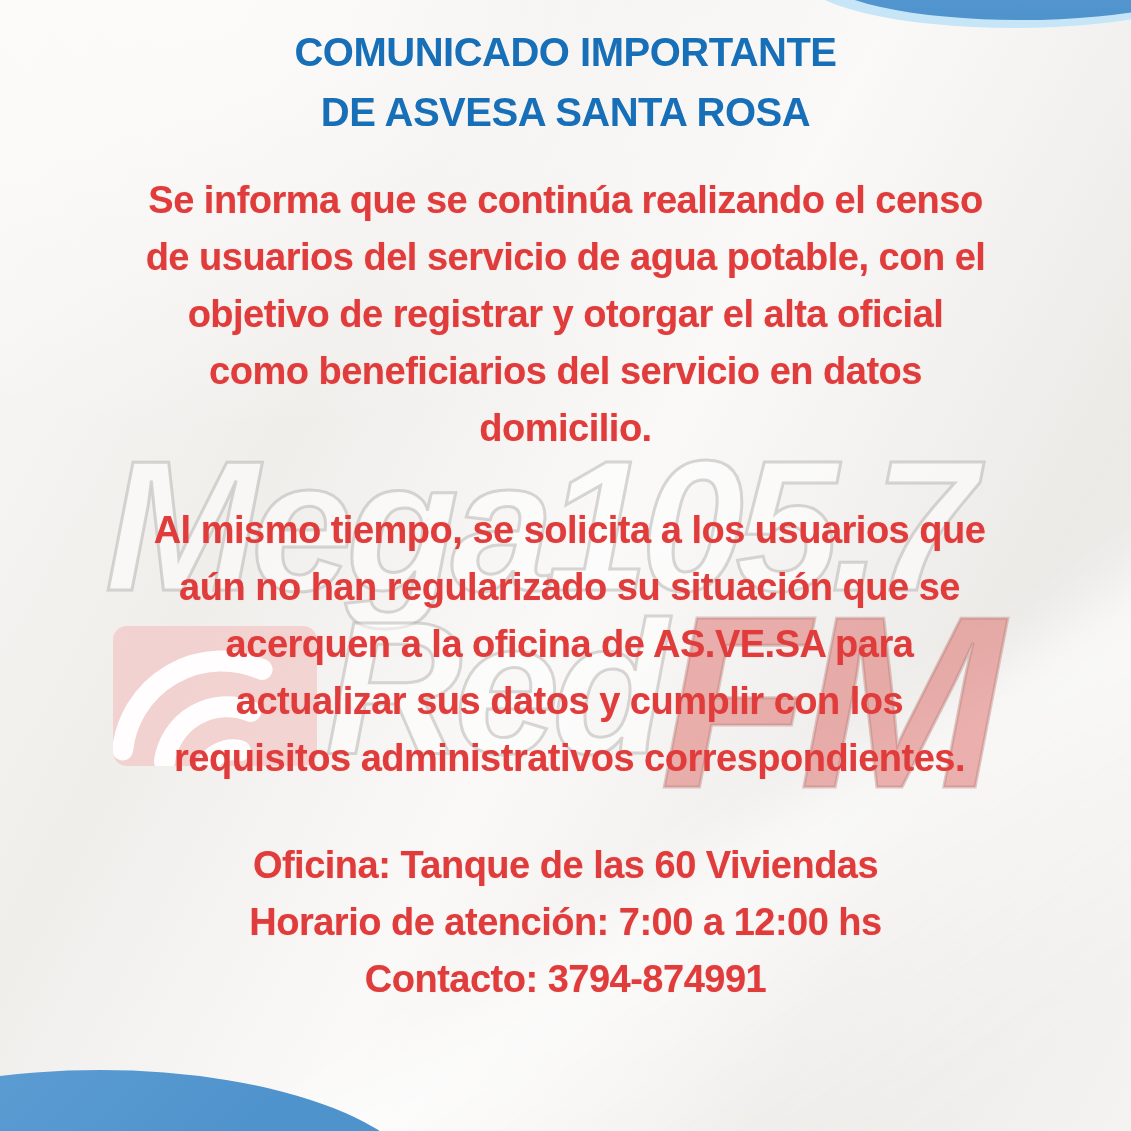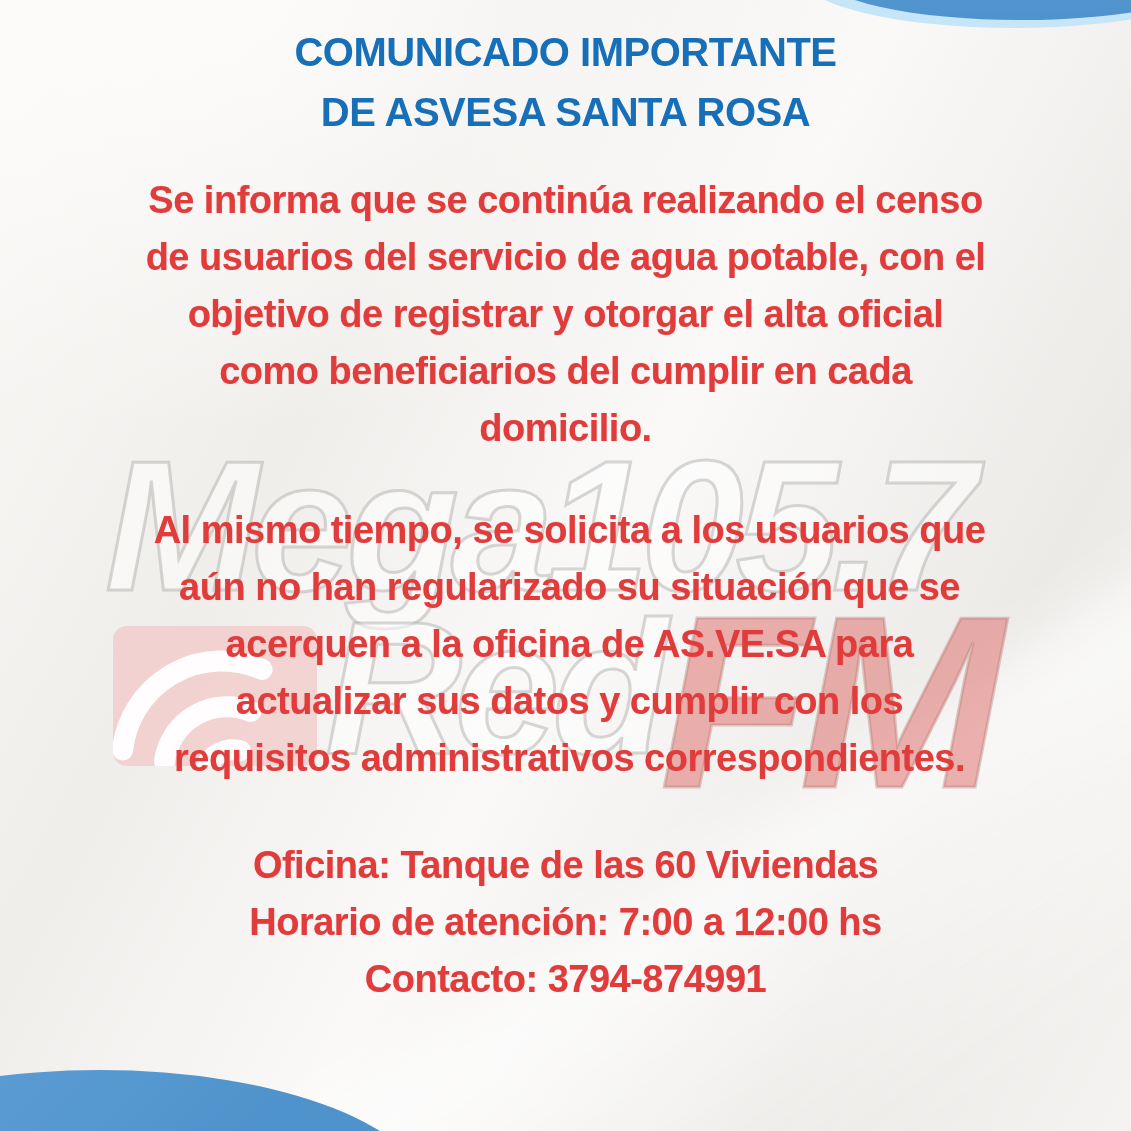--- a/index.html
+++ b/index.html
@@ -105,21 +105,21 @@
 
   <header class="title">
     <div>COMUNICADO IMPORTANTE</div>
     <div>DE ASVESA SANTA ROSA</div>
   </header>
 
   <section class="para p1">
     <div>Se informa que se continúa realizando el censo</div>
     <div>de usuarios del servicio de agua potable, con el</div>
     <div>objetivo de registrar y otorgar el alta oficial</div>
-    <div>como beneficiarios del cumplir en cada</div>
+    <div>como beneficiarios del servicio en datos</div>
     <div>domicilio.</div>
   </section>
 
   <section class="para p2">
     <div>Al mismo tiempo, se solicita a los usuarios que</div>
     <div>aún no han regularizado su situación que se</div>
     <div>acerquen a la oficina de AS.VE.SA para</div>
     <div>actualizar sus datos y cumplir con los</div>
     <div>requisitos administrativos correspondientes.</div>
   </section>

